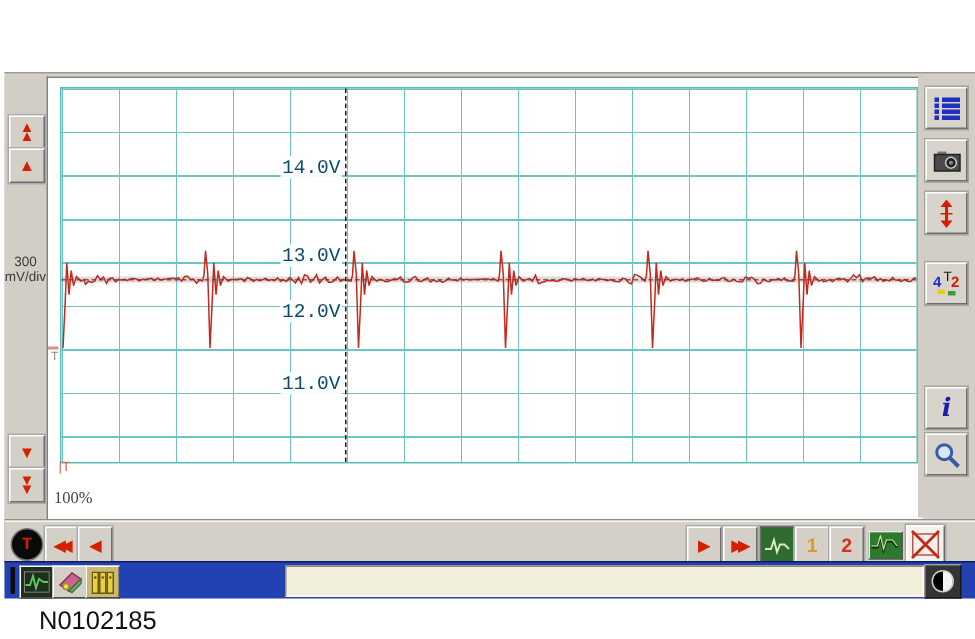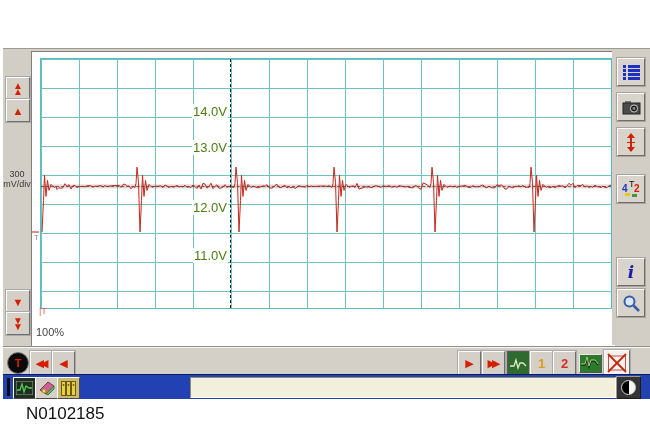--- a/index.html
+++ b/index.html
@@ -22,27 +22,27 @@
   
   #scope{position:absolute;left:28px;top:2px;width:582px;height:294px;background:#fff;
     border:1px solid;border-color:#808080 #fff #fff #808080;}
   #grid{position:absolute;left:8px;top:6px;width:570px;height:249px;background:#fff;
     border:1px solid #5bbcbc;
     background-image:
       repeating-linear-gradient(90deg,#6cc4c4 0 1px,transparent 1px 38px),
       repeating-linear-gradient(180deg,#6cc4c4 0 1px,transparent 1px 29px);}
   #cursor{position:absolute;top:0;bottom:0;width:0;border-left:1px dashed #1a1a1a;}
   #baseline{position:absolute;left:0;right:0;height:0;border-top:1px dashed #4a4a4a;opacity:.8;}
-  .vlabel{position:absolute;right:383px;font-size:13px;color:#4d7c0f;
-    background:rgba(255,255,255,.92);padding:0 1px;line-height:15px;}
+  .vlabel{position:absolute;right:383px;font-size:13px;color:#0c4a6e;
+    background:rgba(255,255,255,.92);padding:0 1px;line-height:15px;font-family:Liberation Mono, monospace;}
   #wave{position:absolute;left:0;top:0;}
   #trigtick{position:absolute;left:0px;top:179px;width:7px;height:2px;background:#e08f8f;}
   #trigT{position:absolute;left:2px;top:181px;font-size:8px;color:#8a8a8a;line-height:9px;}
   #btmmark{position:absolute;left:7px;top:254px;font-size:9px;color:#cc6655;line-height:10px;}
-  #zoompct{position:absolute;left:4px;top:274px;font-size:11px;color:#444;}
+  #zoompct{position:absolute;left:4px;top:274px;font-size:11px;color:#444;font-family:Liberation Serif, serif;}
   
   #rsb{position:absolute;left:609px;top:2px;width:38px;height:294px;background:#d2cec6;}
   .rbtn{position:absolute;left:5px;width:26px;height:26px;background:#d8d4cc;
     border:1px solid;border-color:#fff #6e6e6e #6e6e6e #fff;box-shadow:0 0 0 1px #a8a49c;
     display:flex;align-items:center;justify-content:center;cursor:pointer;}
   .infoI{font-family:"DejaVu Serif",serif;font-style:italic;font-weight:bold;
     font-size:17px;color:#1d1daa;line-height:17px;}
   #lvlicon{position:relative;width:20px;height:20px;font-weight:bold;}
   #lvlicon .l4{position:absolute;left:1px;top:4px;color:#2233cc;font-size:10px;}
   #lvlicon .lT{position:absolute;left:8px;top:0px;color:#111;font-size:9px;font-weight:normal;}
@@ -118,21 +118,21 @@
 
     <div id="scope">
       <div id="grid">
         <svg id="wave" width="570" height="249" viewBox="0 0 570 249">
             <rect x="0" y="125.40000000000003" width="570" height="4" fill="rgba(150,70,70,0.22)"></rect>
             <path d="M1.0,173.0 L2.5,141.4 L3.5,116.2 L5.0,137.4 L6.5,121.4 L8.0,131.4 L10.0,125.4 L13.0,128.4 L15.0,127.4 L16.0,130.5 L18.0,128.5 L20.0,129.3 L22.0,128.6 L24.0,124.7 L26.0,127.4 L28.0,125.6 L30.0,130.0 L32.0,126.6 L34.0,126.4 L36.0,128.8 L38.0,127.3 L40.0,127.6 L42.0,127.3 L44.0,127.9 L46.0,126.8 L48.0,126.6 L50.0,126.9 L52.0,128.2 L54.0,127.1 L56.0,127.3 L58.0,126.9 L60.0,126.6 L62.0,128.1 L64.0,126.5 L66.0,127.6 L68.0,127.1 L70.0,127.0 L72.0,126.6 L74.0,126.5 L76.0,126.6 L78.0,126.2 L80.0,128.4 L82.0,125.5 L84.0,125.1 L86.0,127.3 L88.0,127.0 L90.0,129.8 L92.0,127.6 L94.0,128.4 L95.0,124.4 L96.0,108.2 L97.5,123.4 L99.0,173.0 L100.5,141.4 L101.5,116.2 L103.0,137.4 L104.5,121.4 L106.0,131.4 L108.0,125.4 L111.0,128.4 L113.0,127.4 L114.0,127.4 L116.0,127.3 L118.0,127.1 L120.0,126.9 L122.0,128.6 L124.0,126.0 L126.0,127.0 L128.0,128.6 L130.0,127.2 L132.0,128.2 L134.0,127.6 L136.0,126.4 L138.0,128.1 L140.0,127.3 L142.0,128.1 L144.0,126.2 L146.0,128.4 L148.0,127.7 L150.0,128.5 L152.0,126.0 L154.0,127.5 L156.0,129.6 L158.0,126.0 L160.0,130.1 L162.0,124.2 L164.0,125.1 L166.0,129.1 L168.0,127.4 L170.0,124.2 L172.0,129.7 L174.0,127.4 L176.0,125.8 L178.0,129.2 L180.0,129.1 L182.0,128.0 L184.0,125.7 L186.0,128.5 L188.0,127.3 L190.0,127.7 L193.0,128.4 L194.0,124.4 L195.0,108.2 L196.5,123.4 L198.0,173.0 L199.5,141.4 L200.5,116.2 L202.0,137.4 L203.5,121.4 L205.0,131.4 L207.0,125.4 L210.0,128.4 L212.0,127.4 L214.0,127.6 L216.0,128.8 L218.0,128.5 L220.0,127.7 L222.0,126.8 L224.0,127.3 L226.0,125.7 L228.0,128.7 L230.0,129.2 L232.0,128.7 L234.0,126.4 L236.0,125.3 L238.0,128.4 L240.0,128.6 L242.0,127.3 L244.0,126.3 L246.0,129.0 L248.0,127.6 L250.0,128.8 L252.0,128.0 L254.0,129.3 L256.0,128.3 L258.0,126.5 L260.0,127.7 L262.0,127.6 L264.0,128.3 L266.0,126.4 L268.0,127.7 L270.0,127.1 L272.0,127.5 L274.0,127.4 L276.0,127.3 L278.0,127.2 L280.0,127.1 L282.0,127.0 L284.0,127.0 L286.0,127.5 L288.0,126.7 L291.0,128.4 L292.0,124.4 L293.0,108.2 L294.5,123.4 L296.0,173.0 L297.5,141.4 L298.5,116.2 L300.0,137.4 L301.5,121.4 L303.0,131.4 L305.0,125.4 L308.0,128.4 L310.0,127.4 L312.0,126.7 L314.0,128.5 L316.0,124.4 L318.0,130.1 L320.0,129.3 L322.0,128.9 L324.0,127.8 L326.0,128.1 L328.0,127.8 L330.0,128.7 L332.0,128.0 L334.0,126.8 L336.0,127.0 L338.0,127.5 L340.0,128.4 L342.0,126.9 L344.0,127.3 L346.0,127.5 L348.0,126.6 L350.0,127.9 L352.0,128.0 L354.0,127.1 L356.0,128.3 L358.0,126.7 L360.0,127.1 L362.0,127.4 L364.0,128.1 L366.0,127.4 L368.0,128.4 L370.0,128.7 L372.0,128.8 L374.0,126.5 L376.0,127.0 L378.0,129.5 L380.0,130.3 L382.0,123.9 L384.0,124.6 L386.0,125.8 L389.0,128.4 L390.0,124.4 L391.0,108.2 L392.5,123.4 L394.0,173.0 L395.5,141.4 L396.5,116.2 L398.0,137.4 L399.5,121.4 L401.0,131.4 L403.0,125.4 L406.0,128.4 L408.0,127.4 L410.0,127.1 L412.0,128.0 L414.0,126.9 L416.0,128.5 L418.0,127.5 L420.0,127.1 L422.0,127.0 L424.0,126.2 L426.0,127.6 L428.0,128.5 L430.0,128.2 L432.0,126.6 L434.0,128.0 L436.0,127.6 L438.0,127.9 L440.0,126.6 L442.0,126.0 L444.0,128.3 L446.0,128.7 L448.0,127.1 L450.0,128.6 L452.0,128.9 L454.0,128.7 L456.0,125.6 L458.0,126.6 L460.0,125.9 L462.0,127.2 L464.0,130.1 L466.0,129.9 L468.0,127.0 L470.0,128.3 L472.0,128.8 L474.0,127.3 L476.0,127.6 L478.0,126.8 L480.0,127.9 L482.0,126.3 L484.0,128.3 L486.0,128.2 L488.0,128.4 L489.0,124.4 L490.0,108.2 L491.5,123.4 L493.0,173.0 L494.5,141.4 L495.5,116.2 L497.0,137.4 L498.5,121.4 L500.0,131.4 L502.0,125.4 L505.0,128.4 L507.0,127.4 L508.0,128.8 L510.0,128.4 L512.0,127.4 L514.0,128.7 L516.0,127.3 L518.0,126.5 L520.0,127.2 L522.0,126.8 L524.0,129.0 L526.0,126.9 L528.0,124.2 L530.0,126.2 L532.0,124.2 L534.0,128.8 L536.0,126.6 L538.0,126.4 L540.0,126.6 L542.0,125.5 L544.0,128.1 L546.0,126.8 L548.0,128.5 L550.0,127.5 L552.0,128.3 L554.0,126.0 L556.0,127.7 L558.0,127.8 L560.0,128.6 L562.0,127.2 L564.0,128.5 L566.0,128.7 L568.0,126.7 L570.0,126.2" fill="none" stroke="#c5281c" stroke-width="1"></path>
           </svg>
         <div id="baseline" style="top: 127px;"></div>
         <div id="cursor" style="left: 189px;"></div>
         <span class="vlabel" style="top: 45px;">14.0V</span>
-        <span class="vlabel" style="top: 81px;">13.0V</span>
+        <span class="vlabel" style="top: 104px;">13.0V</span>
         <span class="vlabel" style="top: 141px;">12.0V</span>
         <span class="vlabel" style="top: 189px;">11.0V</span>
       </div>
       <div id="trigtick"></div>
       <div id="trigT">T</div>
       <div id="btmmark">|T</div>
       <div id="zoompct">100%</div>
     </div>
 
     <div id="rsb">

